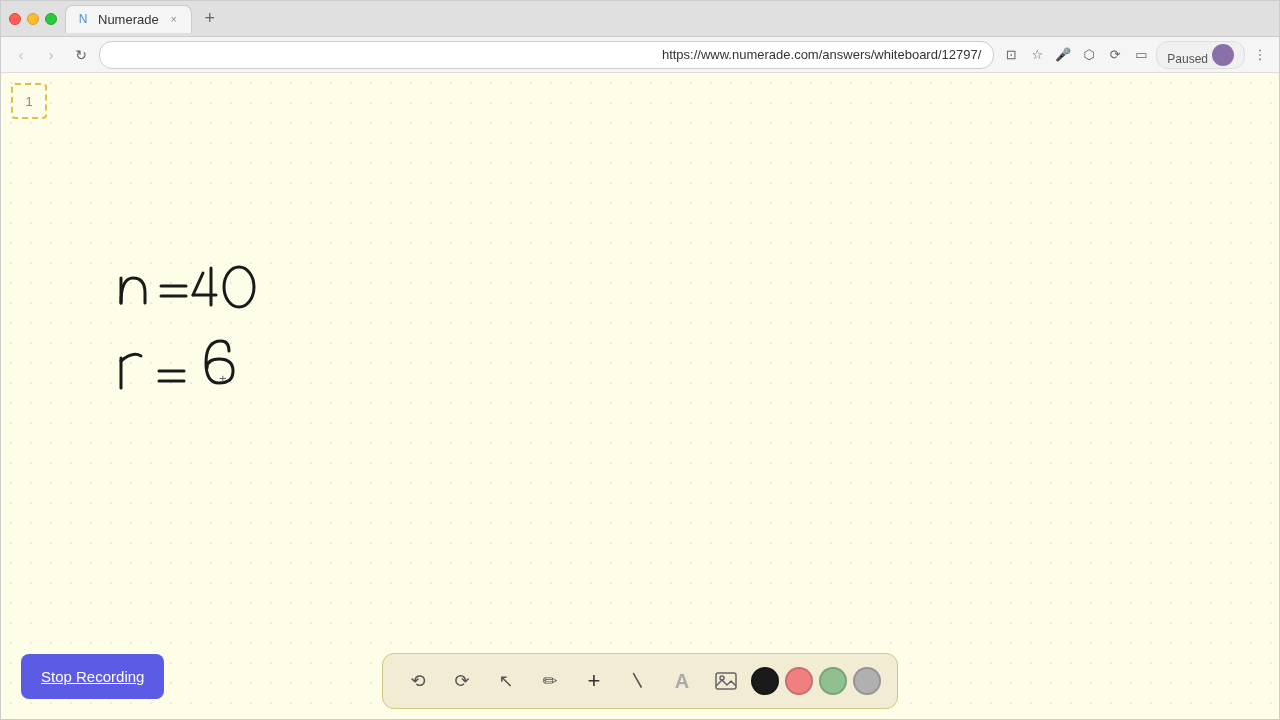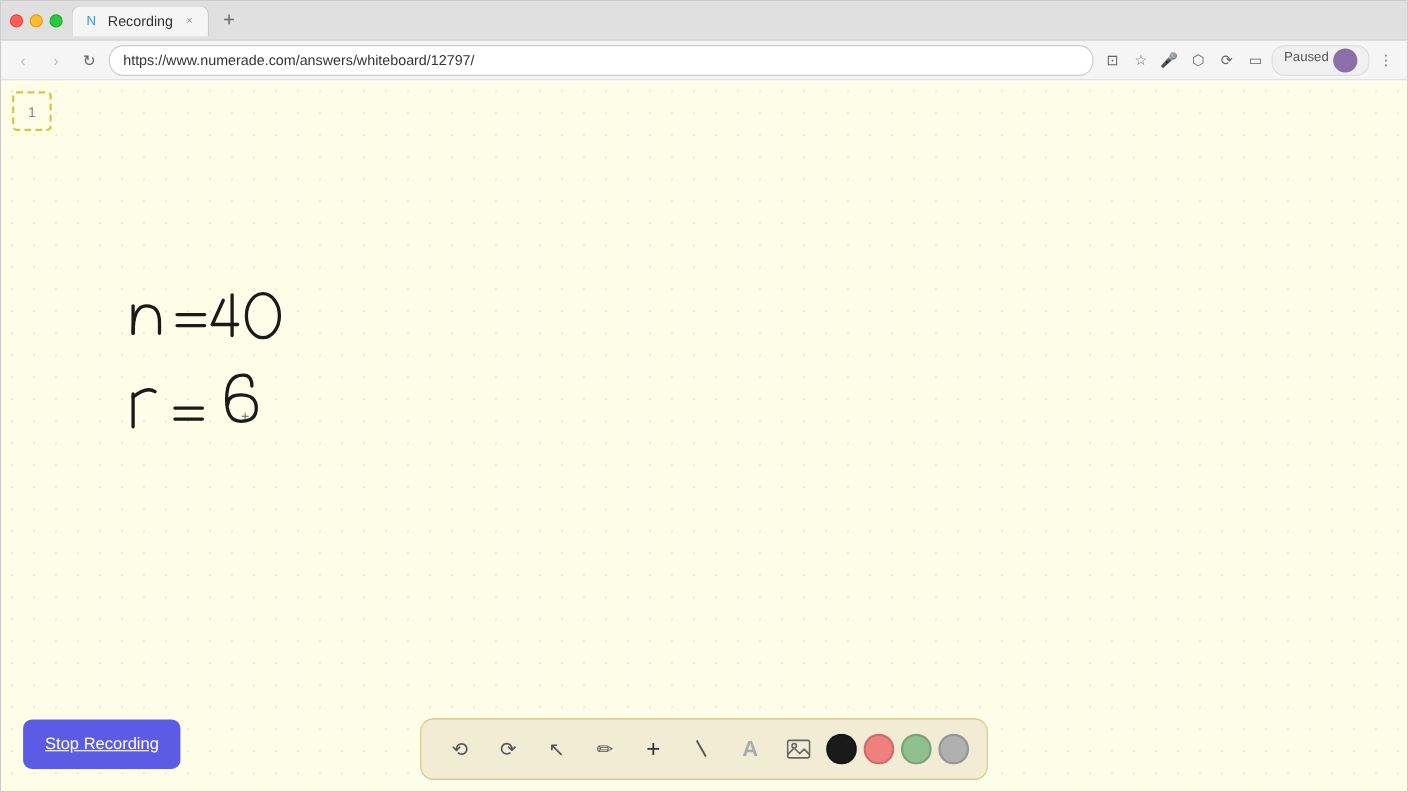--- a/index.html
+++ b/index.html
@@ -130,20 +130,21 @@
       flex: 1;
       height: 28px;
       background: white;
       border: 1px solid #ccc;
       border-radius: 13px;
       padding: 0 12px;
       font-size: 13px;
       color: #333;
       display: flex;
       align-items: center;
+      justify-content: flex-end;
     }
 
     .address-icons {
       display: flex;
       gap: 4px;
       align-items: center;
     }
 
     .addr-icon {
       width: 22px;
@@ -157,21 +158,21 @@
     }
 
     .paused-badge {
       background: #f0f0f0;
       border: 1px solid #ddd;
       border-radius: 12px;
       padding: 2px 10px;
       font-size: 12px;
       color: #555;
       display: flex;
-      align-items: flex-start;
+      align-items: flex-end;
       gap: 4px;
     }
 
     .user-avatar {
       width: 22px;
       height: 22px;
       border-radius: 50%;
       background: #8b6fa8;
       display: flex;
       align-items: center;
@@ -286,21 +287,21 @@
 
   <div class="title-bar">
     <div class="traffic-lights">
       <div class="traffic-light tl-close"></div>
       <div class="traffic-light tl-minimize"></div>
       <div class="traffic-light tl-maximize"></div>
     </div>
     <div class="tab-bar">
       <div class="browser-tab">
         <span class="tab-favicon">N</span>
-        <span>Recording</span>
+        <span>Numerade</span>
         <span class="tab-close">×</span>
       </div>
       <div class="tab-new">+</div>
     </div>
   </div>
 
   <div class="address-bar">
     <div class="nav-btn disabled">‹</div>
     <div class="nav-btn disabled">›</div>
     <div class="nav-btn">↻</div>

